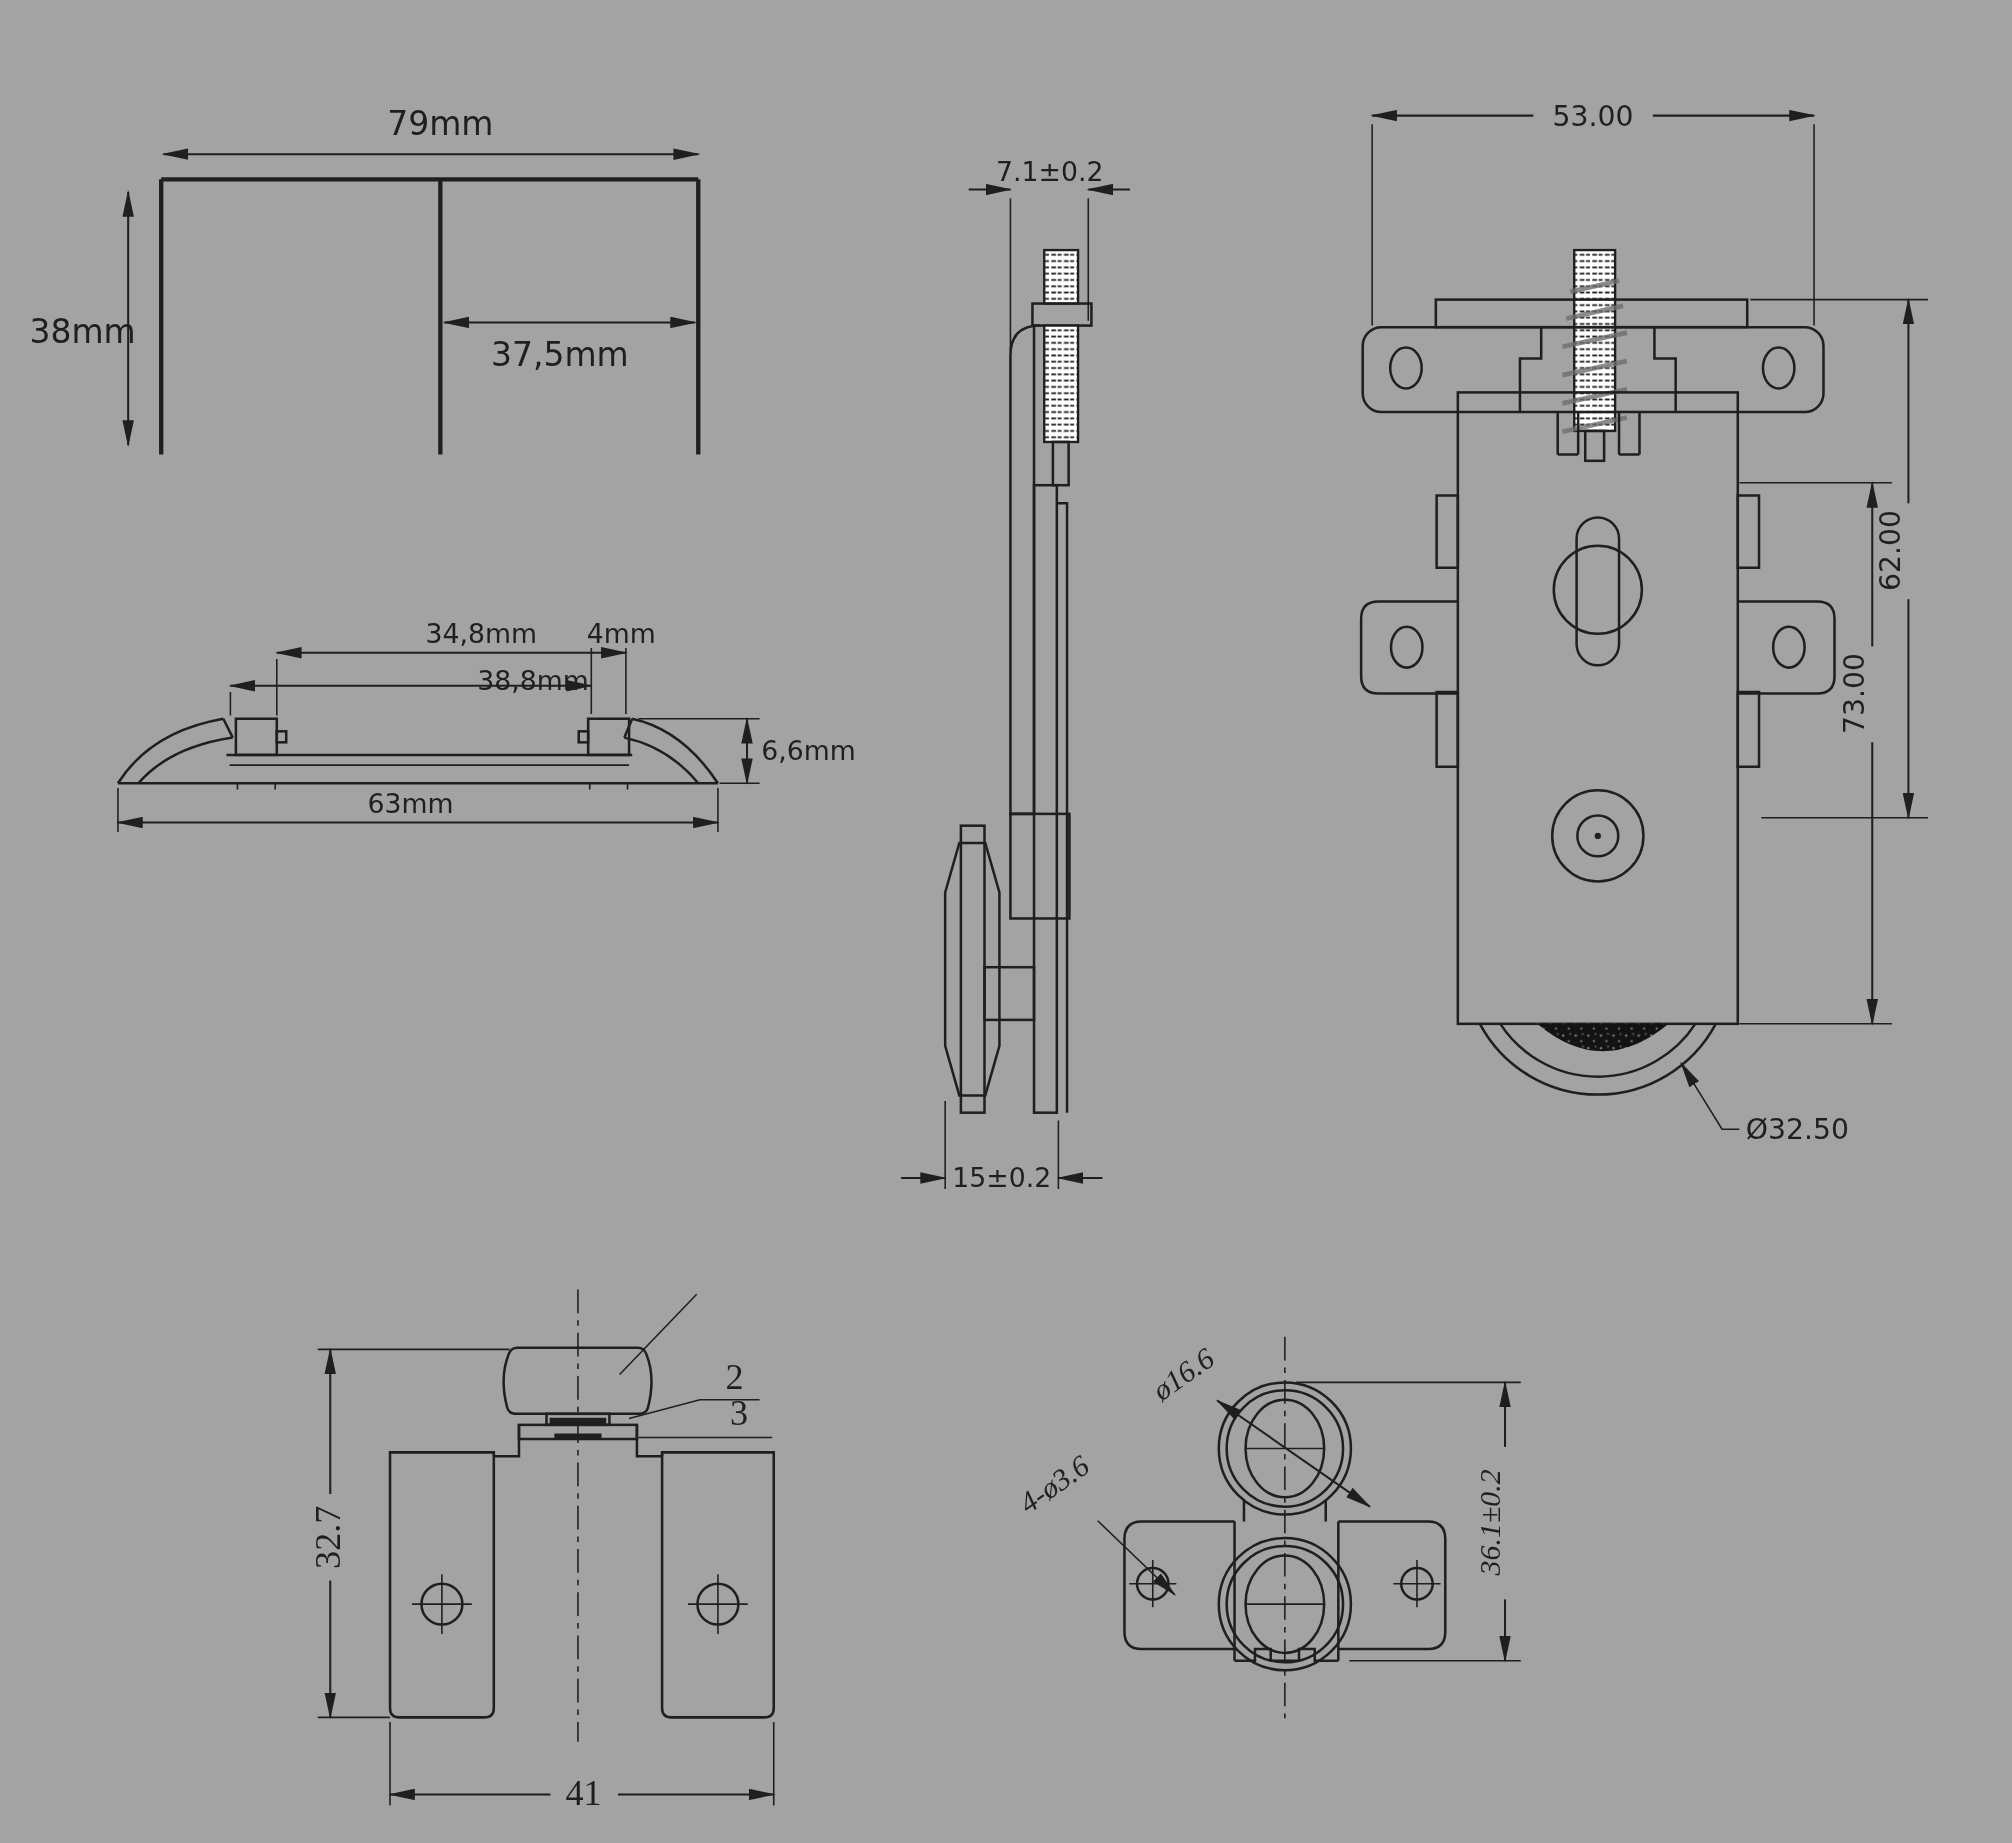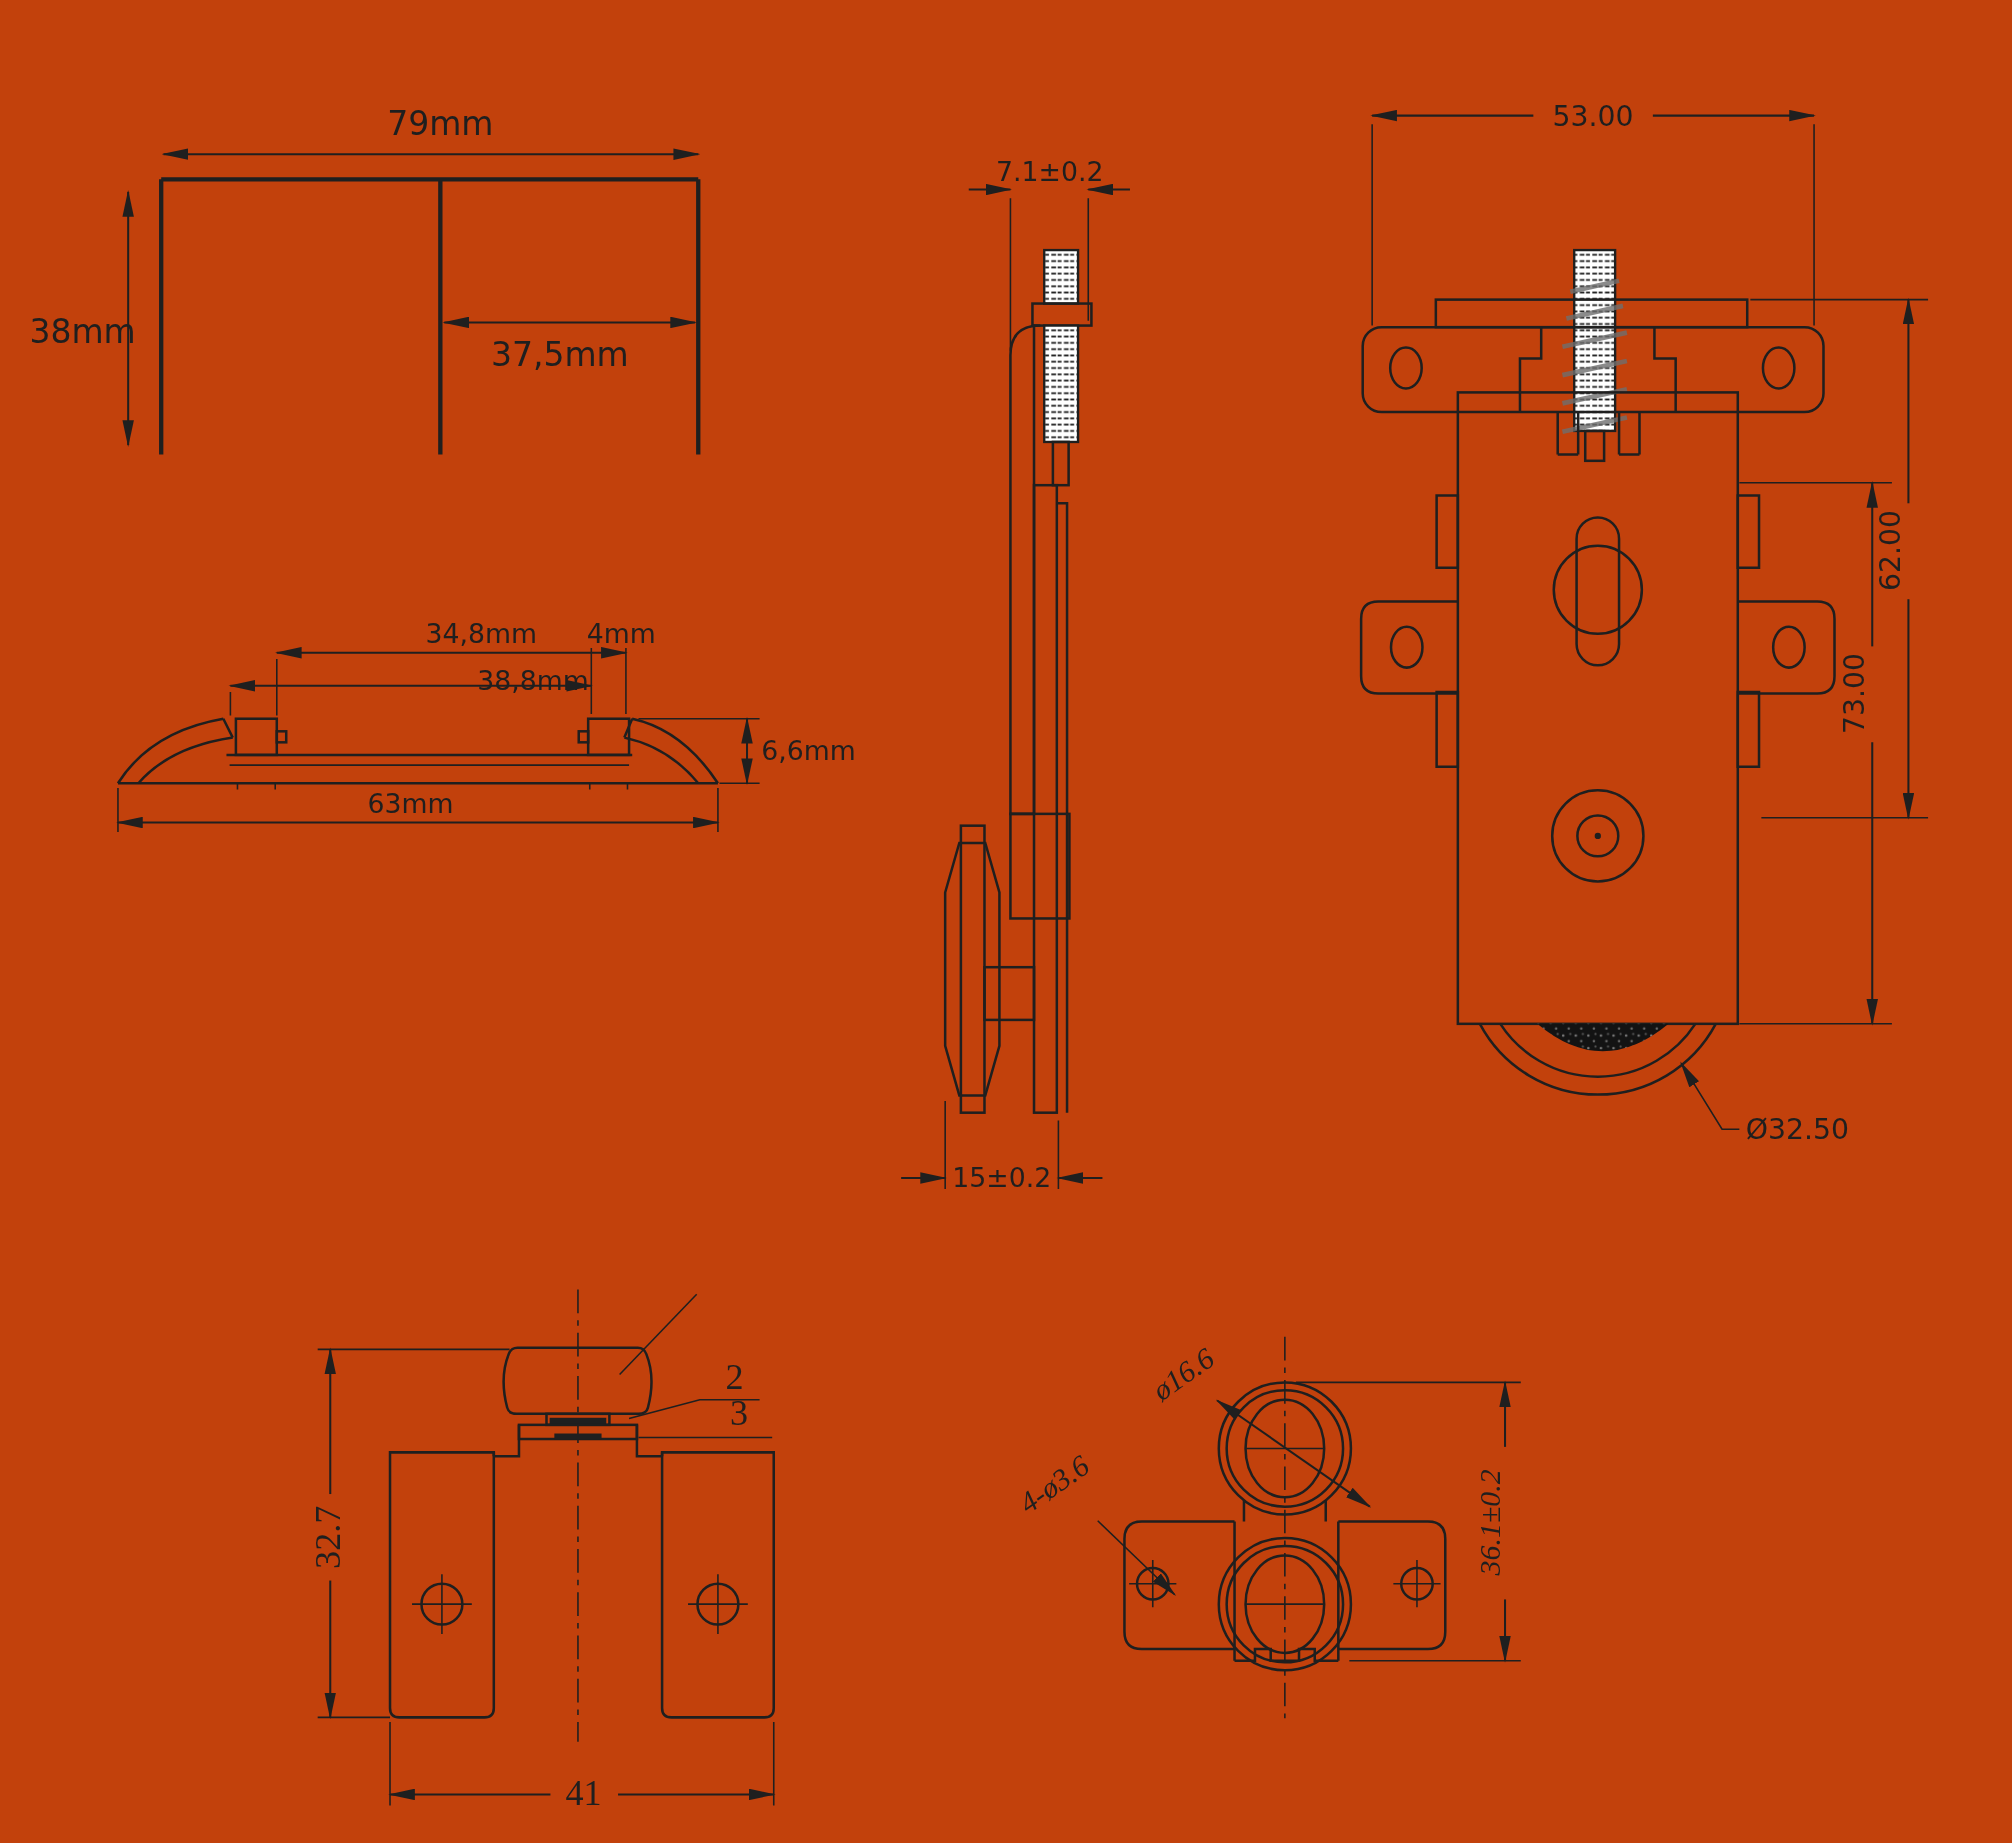--- a/index.html
+++ b/index.html
@@ -1,16 +1,16 @@
 <!DOCTYPE html>
 <html style="font-size:12.6px"><head>
 <meta charset="utf-8">
 <style>
   html,body{margin:0;padding:0;background:#fff;}
-  .sheet{position:relative;width:2013px;height:1844px;background:#c2410c;overflow:hidden;}
+  .sheet{position:relative;width:2013px;height:1844px;background:#a3a3a3;overflow:hidden;}
   svg{position:absolute;inset:0;}
   svg text{fill:#1f1f1f;}
   .t34{font-family:"DejaVu Sans",sans-serif;font-size:34px;text-anchor:middle;}
   .t36{font-family:"DejaVu Sans",sans-serif;font-size:36px;text-anchor:middle;}
   .t42{font-family:"DejaVu Sans",sans-serif;font-size:42px;text-anchor:middle;}
   .ts46{font-family:"Liberation Serif",serif;font-size:46px;text-anchor:middle;}
   .ti38{font-family:"Liberation Serif",serif;font-size:38px;font-style:italic;text-anchor:middle;}
   .start{text-anchor:start;}
   .o{stroke:#1f1f1f;stroke-width:3.2;fill:none;}
   .b{stroke:#1f1f1f;stroke-width:5.5;fill:none;}

